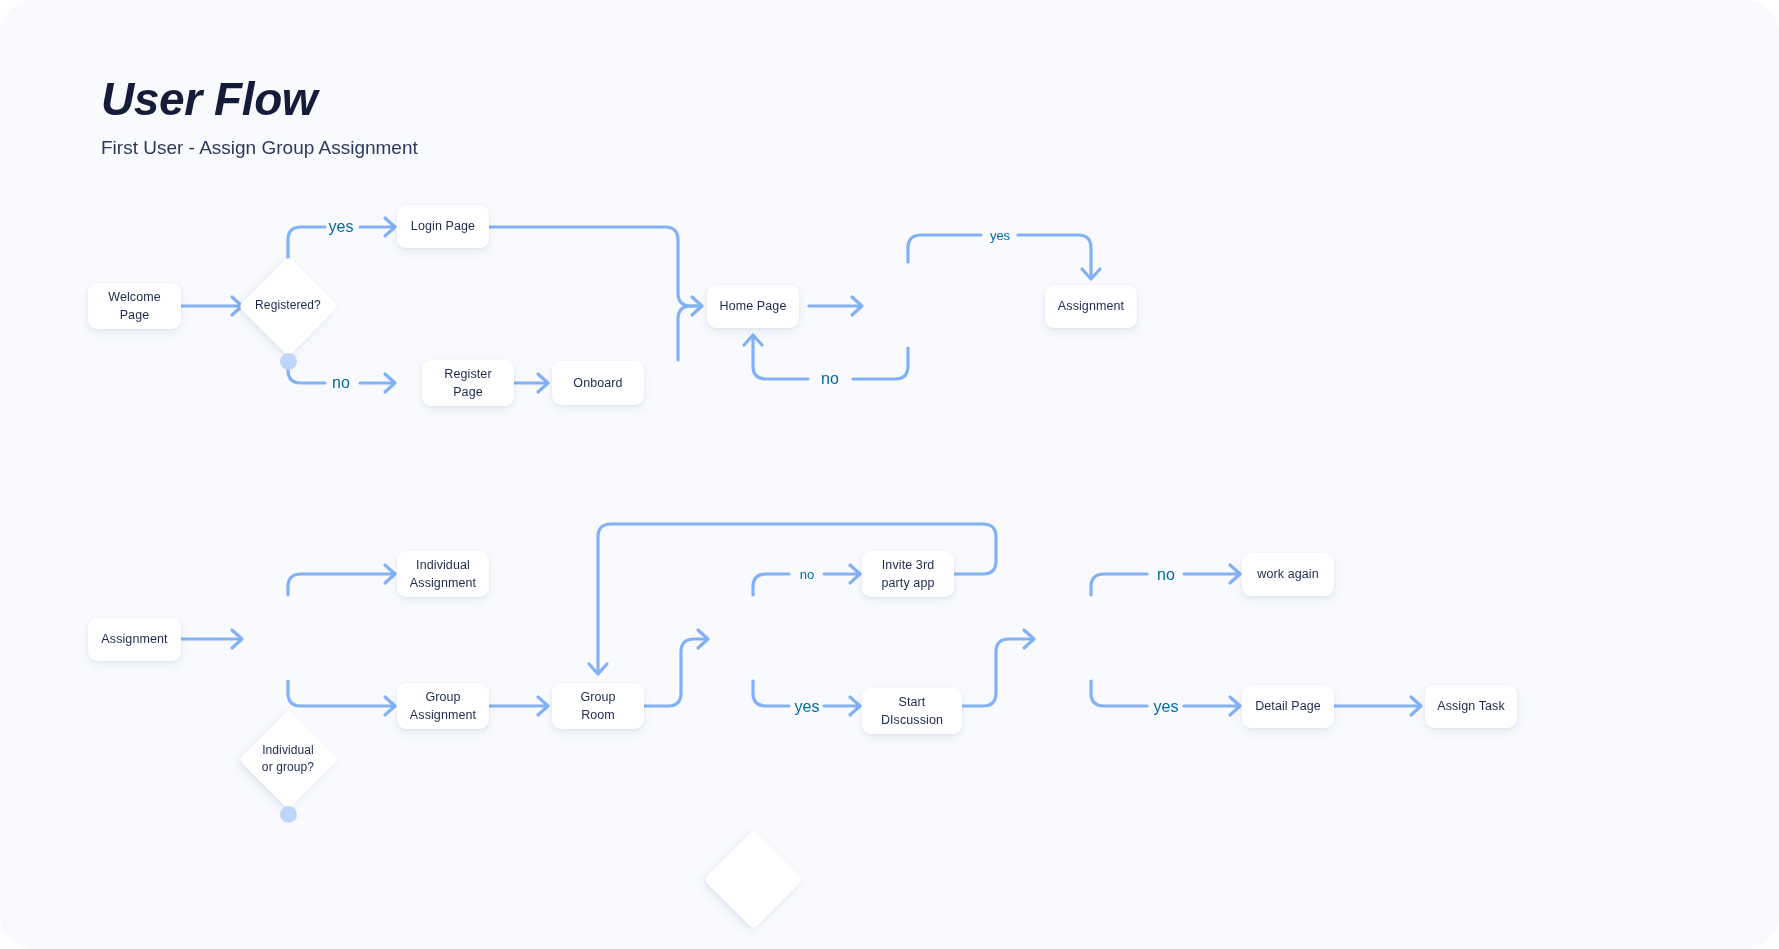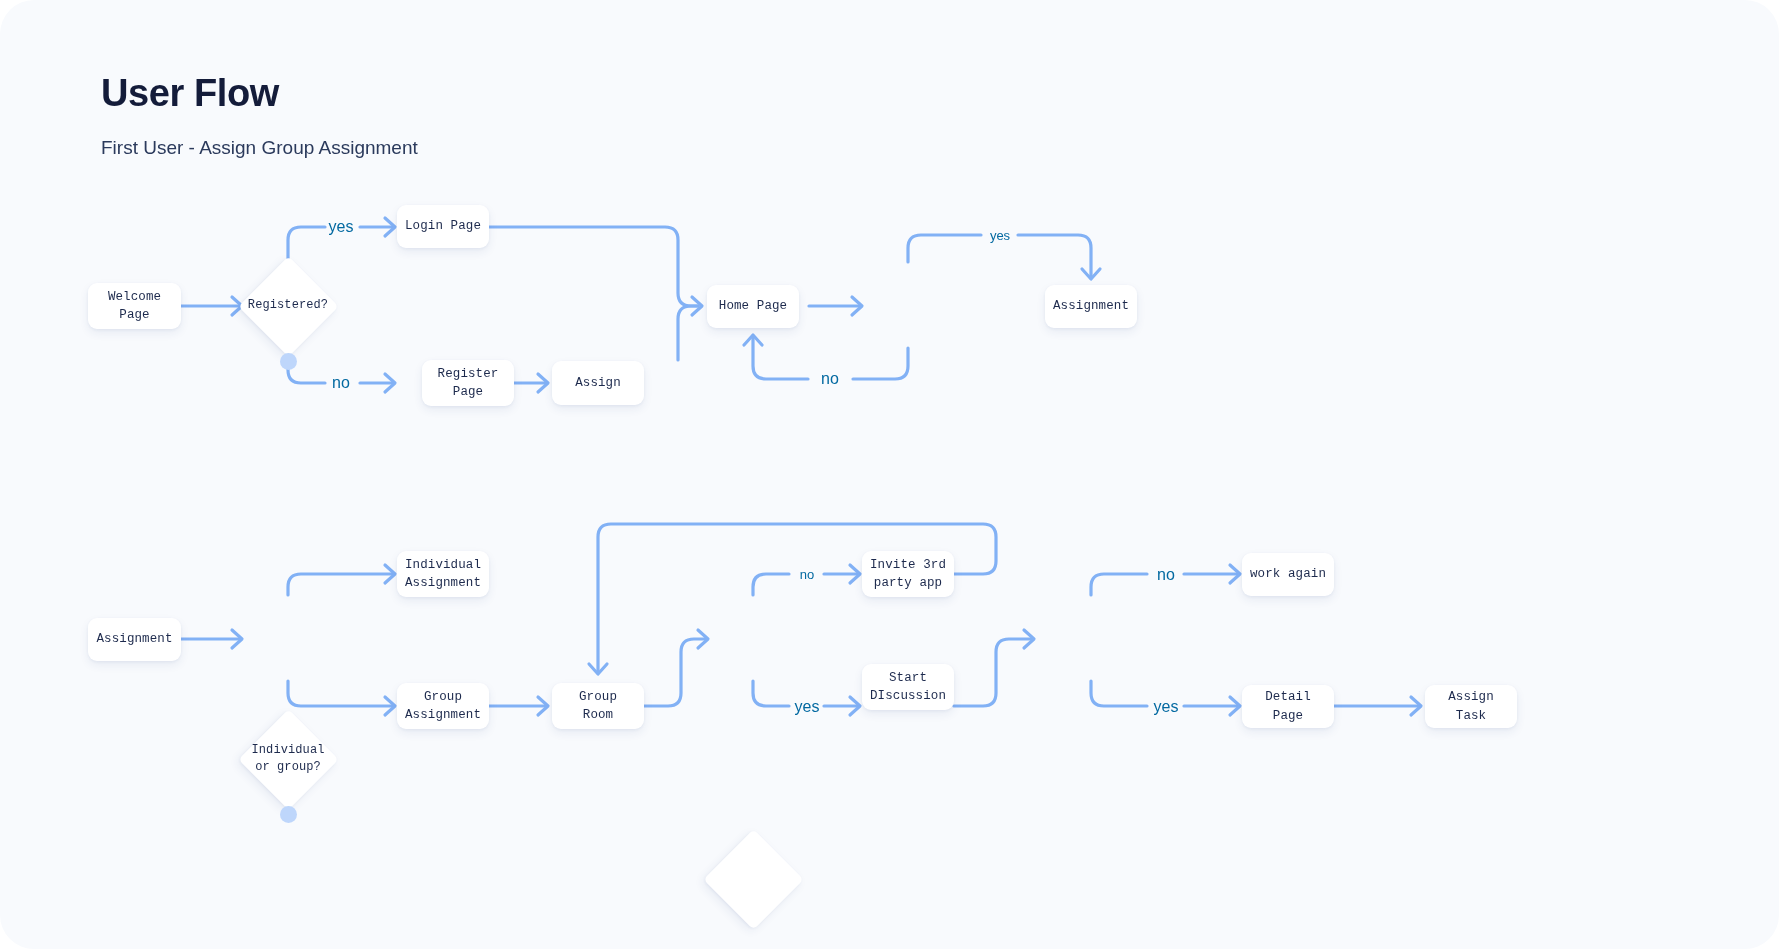--- a/index.html
+++ b/index.html
@@ -15,25 +15,26 @@
     width: 1779px;
     height: 949px;
     background: #f8fafd;
     border-radius: 34px;
     overflow: hidden;
   }
   #page-title {
     position: absolute;
     left: 101px;
     top: 72px;
-    font-size: 38px;
+    font-size: 46px;
     font-weight: bold;
     letter-spacing: -0.4px;
     color: #141c3a;
     font-family: "Liberation Sans", sans-serif;
+    font-style: italic;
   }
   #page-subtitle {
     position: absolute;
     left: 101px;
     top: 137px;
     font-size: 19px;
     color: #2b3a5c;
     font-family: "Liberation Sans", sans-serif;
   }
   #edges {
@@ -54,21 +55,20 @@
   .arrow-head {
     fill: none;
     stroke: #82b1f5;
     stroke-width: 3.2;
     stroke-linecap: round;
     stroke-linejoin: round;
   }
   .node {
     position: absolute;
     box-sizing: border-box;
-    font-family: Liberation Mono, monospace;
   }
   .node-box {
     background: #ffffff;
     border-radius: 9px;
     box-shadow: 0 4px 10px rgba(40, 70, 130, 0.08),
                 0 1px 3px rgba(40, 70, 130, 0.06);
     display: flex;
     align-items: center;
     justify-content: center;
     text-align: center;
@@ -241,21 +241,21 @@
     <span class="node-label">Login Page</span>
   </div>
 
   <div class="node node-box" style="left:397px; top:360px; width:92px; height:46px;margin-left:25px;">
     <span class="node-dot"></span>
     <span class="node-label">Register<br>Page</span>
   </div>
 
   <div class="node node-box" style="left:552px; top:361px; width:92px; height:44px;">
     <span class="node-dot"></span>
-    <span class="node-label">Assign</span>
+    <span class="node-label">Onboard</span>
   </div>
 
   <div class="node node-box" style="left:707px; top:285px; width:92px; height:43px;">
     <span class="node-dot"></span>
     <span class="node-label">Home Page</span>
   </div>
 
 
   <div class="node node-box" style="left:1045px; top:285px; width:92px; height:43px;">
     <span class="node-dot"></span>
@@ -291,21 +291,21 @@
   <div class="node node-diamond" style="left:693px; top:579px; width:120px; height:120px;">
     <span class="diamond-shape"></span>
 
   </div>
 
   <div class="node node-box" style="left:862px; top:551px; width:92px; height:46px;">
     <span class="node-dot"></span>
     <span class="node-label">Invite 3rd<br>party app</span>
   </div>
 
-  <div class="node node-box" style="left:862px; top:664px; width:92px; height:46px;">
+  <div class="node node-box" style="left:862px; top:688px; width:100px; height:46px;">
     <span class="node-dot"></span>
     <span class="node-label">Start<br>DIscussion</span>
   </div>
 
   <div class="node node-box" style="left:1242px; top:553px; width:92px; height:43px;">
     <span class="node-dot"></span>
     <span class="node-label">work again</span>
   </div>
 
   <div class="node node-box" style="left:1242px; top:685px; width:92px; height:43px;">

